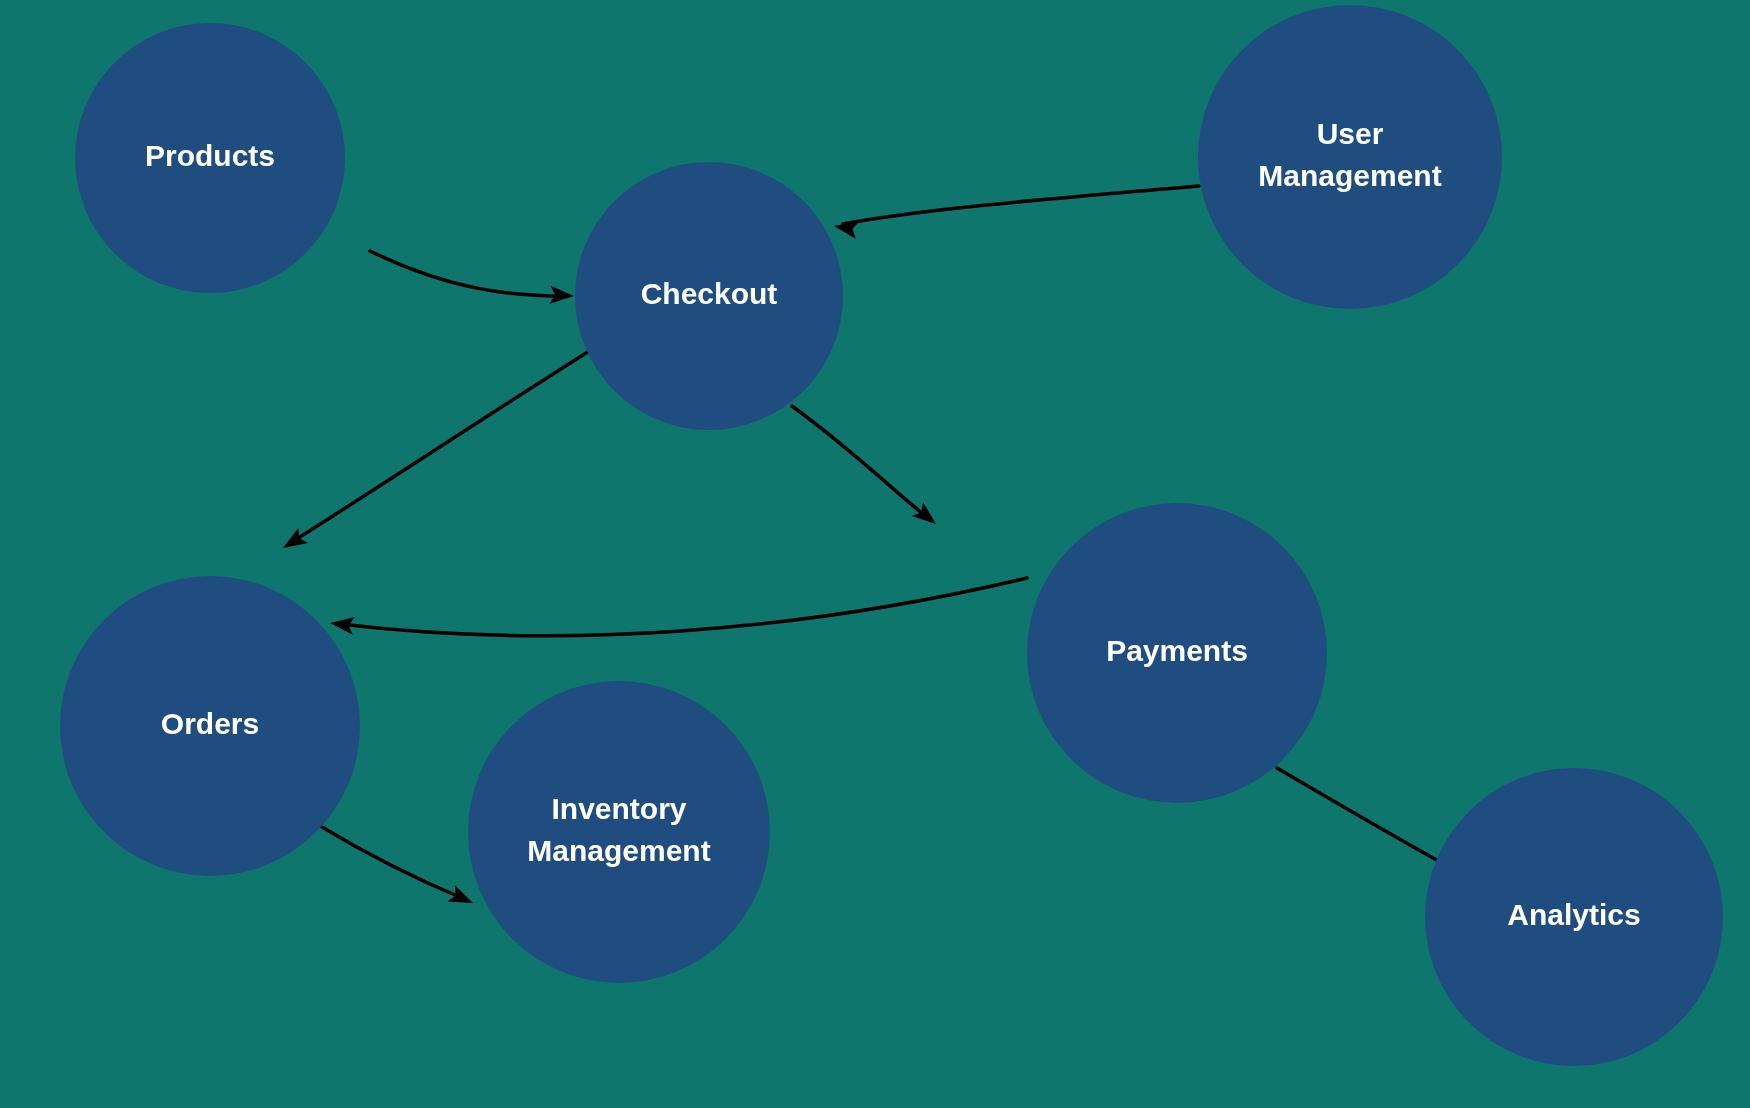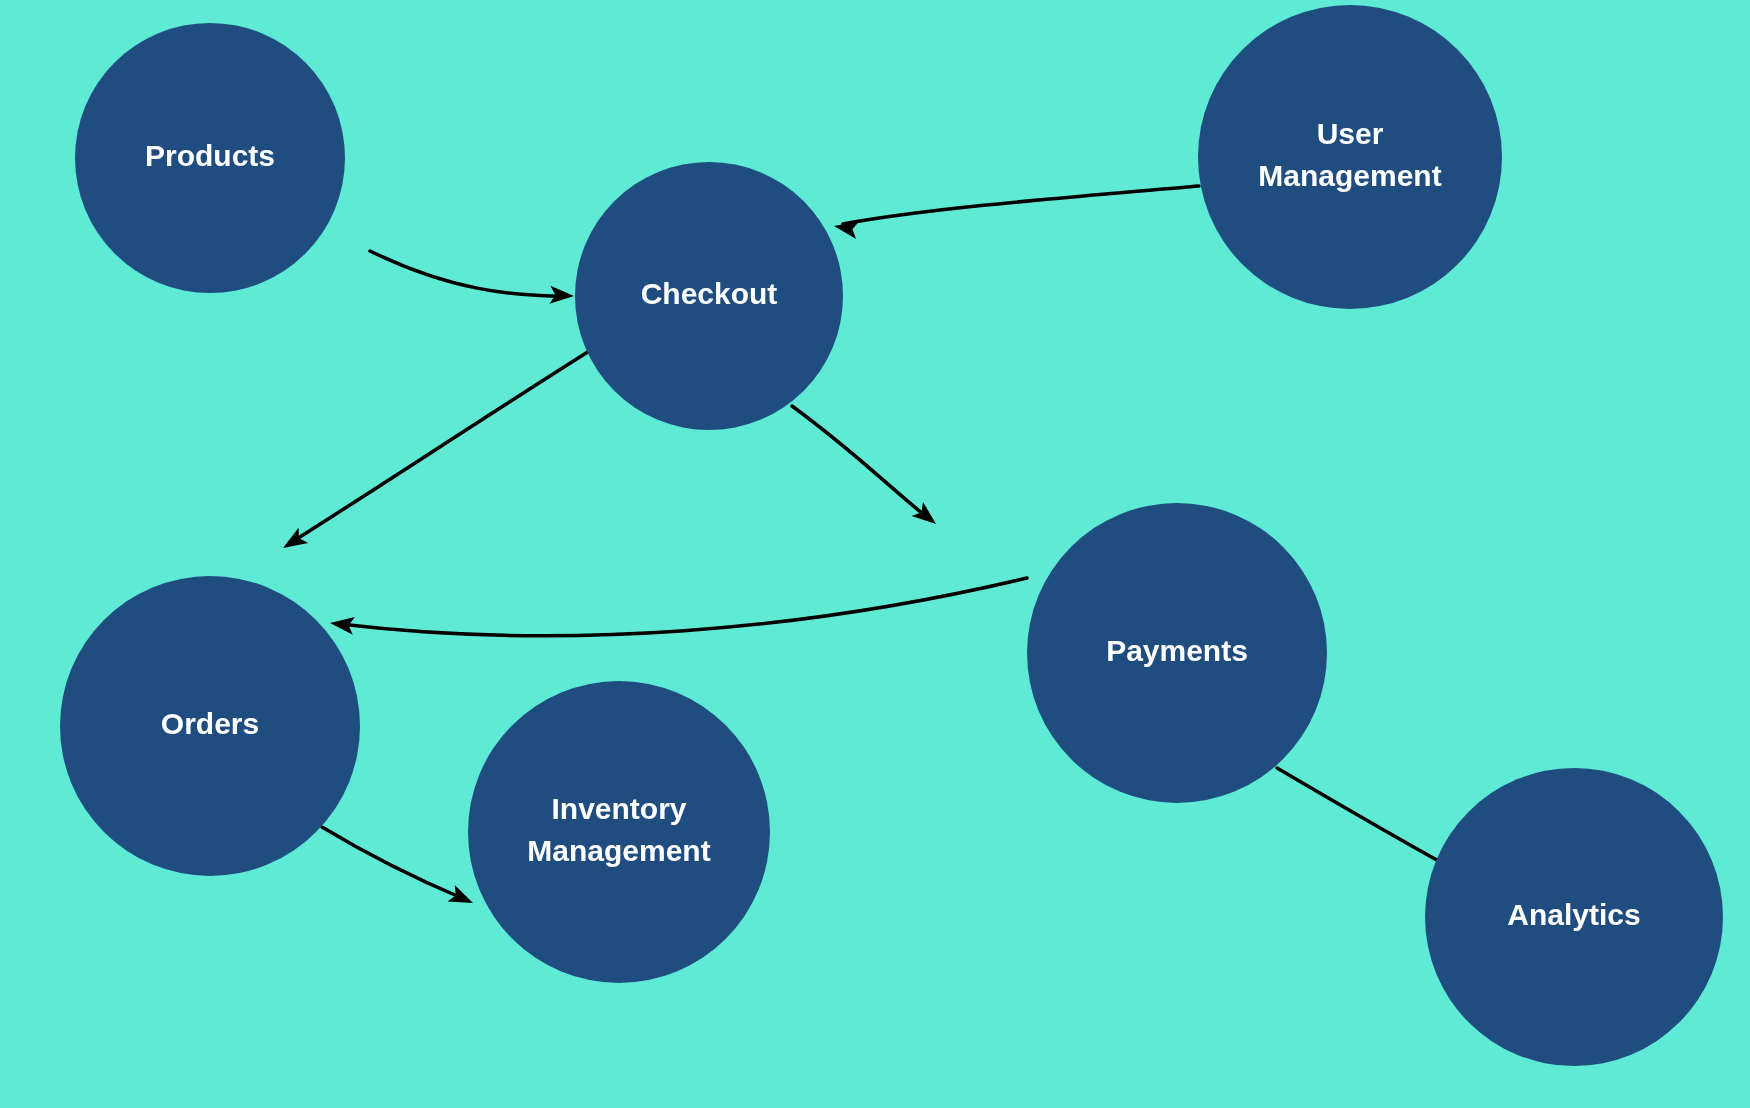--- a/index.html
+++ b/index.html
@@ -11,21 +11,21 @@
   body {
     width: 1750px;
     height: 1108px;
     overflow: hidden;
     font-family: "Liberation Sans", sans-serif;
   }
   #graph-canvas {
     position: relative;
     width: 1750px;
     height: 1108px;
-    background: #5eead4;
+    background: #0f766e;
   }
   #graph-svg {
     position: absolute;
     top: 0;
     left: 0;
     width: 1750px;
     height: 1108px;
   }
   .node-circle {
     stroke: none;

